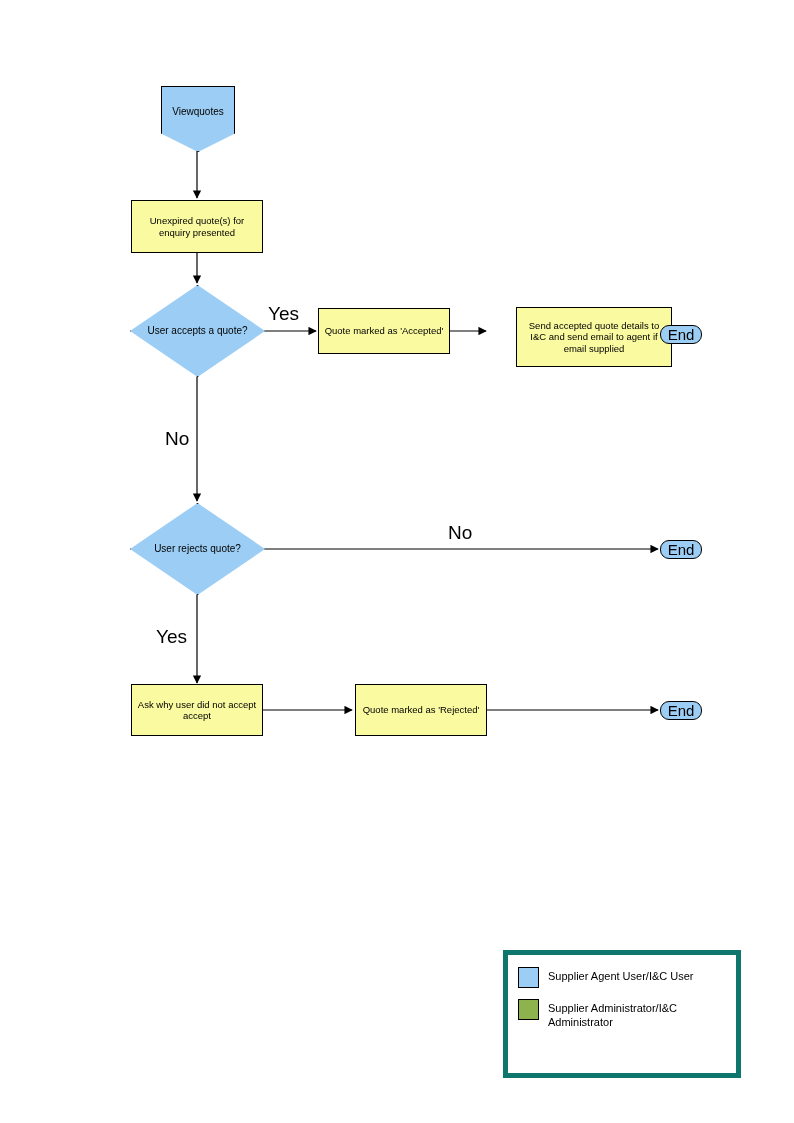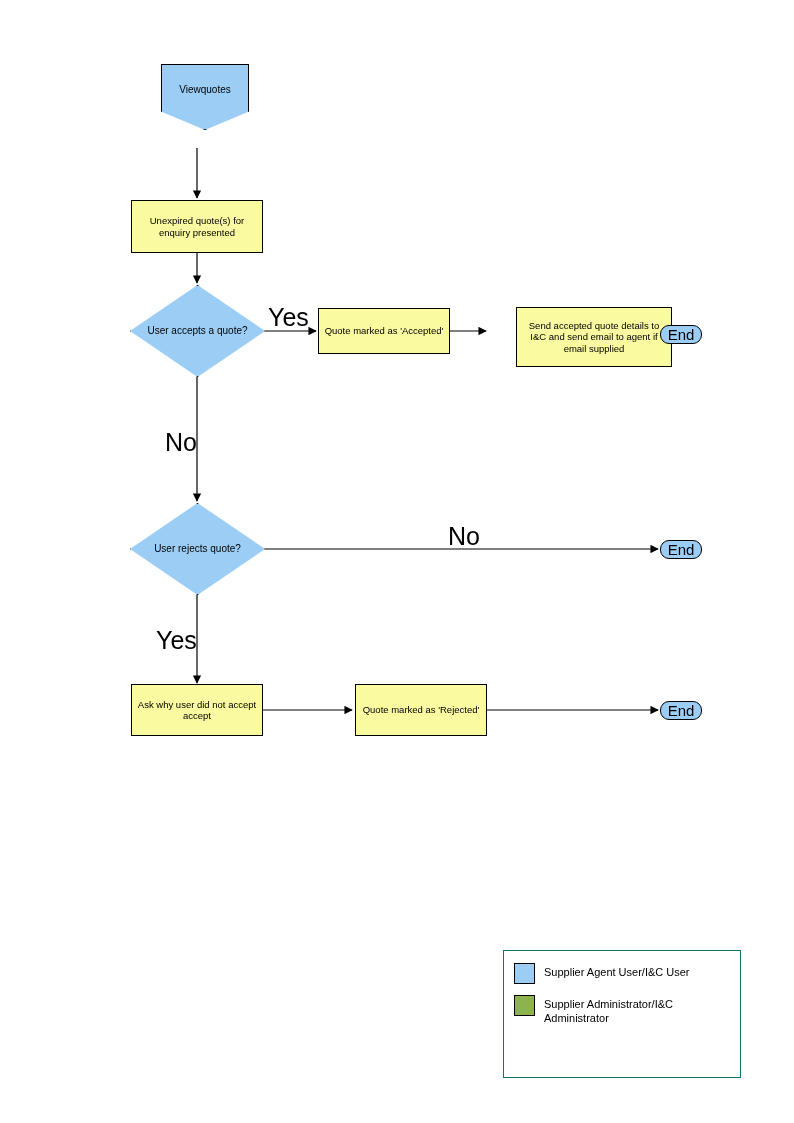--- a/index.html
+++ b/index.html
@@ -78,34 +78,34 @@
   .endnode {
     background: #9ccef5;
     border: 1px solid #000000;
     border-radius: 9px;
     font-size: 15px;
   }
 
   
   .edge-label {
     position: absolute;
-    font-size: 25px;
+    font-size: 19px;
     color: #000000;
     font-family: "Liberation Sans", sans-serif;
     white-space: nowrap;
   }
 
   
   #legend {
     position: absolute;
     left: 503px;
     top: 950px;
     width: 238px;
     height: 128px;
-    border: 1px solid #0f766e;
+    border: 5px solid #0f766e;
     background: #ffffff;
     box-sizing: border-box;
     padding: 12px 10px 0 10px;
   }
   .legend-row {
     display: flex;
     align-items: flex-start;
     margin-bottom: 11px;
   }
   .legend-swatch {
@@ -150,21 +150,21 @@
     <line x1="265" y1="549" x2="658" y2="549" marker-end="url(#arrow)"></line>
 
     <line x1="197" y1="595" x2="197" y2="683" marker-end="url(#arrow)"></line>
 
     <line x1="263" y1="710" x2="352" y2="710" marker-end="url(#arrow)"></line>
 
     <line x1="487" y1="710" x2="658" y2="710" marker-end="url(#arrow)"></line>
   </g>
 </svg>
 
-<div class="node startnode" style="left:161px; top:64px; width:88px; height:66px;">
+<div class="node startnode" style="left:161px; top:86px; width:74px; height:66px;">
   <div class="shape"></div>
   <div class="txt">Viewquotes</div>
 </div>
 
 <div class="node proc" style="left:131px; top:200px; width:132px; height:53px;justify-content:flex-end;">
   <div class="txt">Unexpired quote(s) for enquiry presented</div>
 </div>
 
 <div class="node decision" style="left:130px; top:285px; width:135px; height:92px;">
   <div class="shape"></div>

